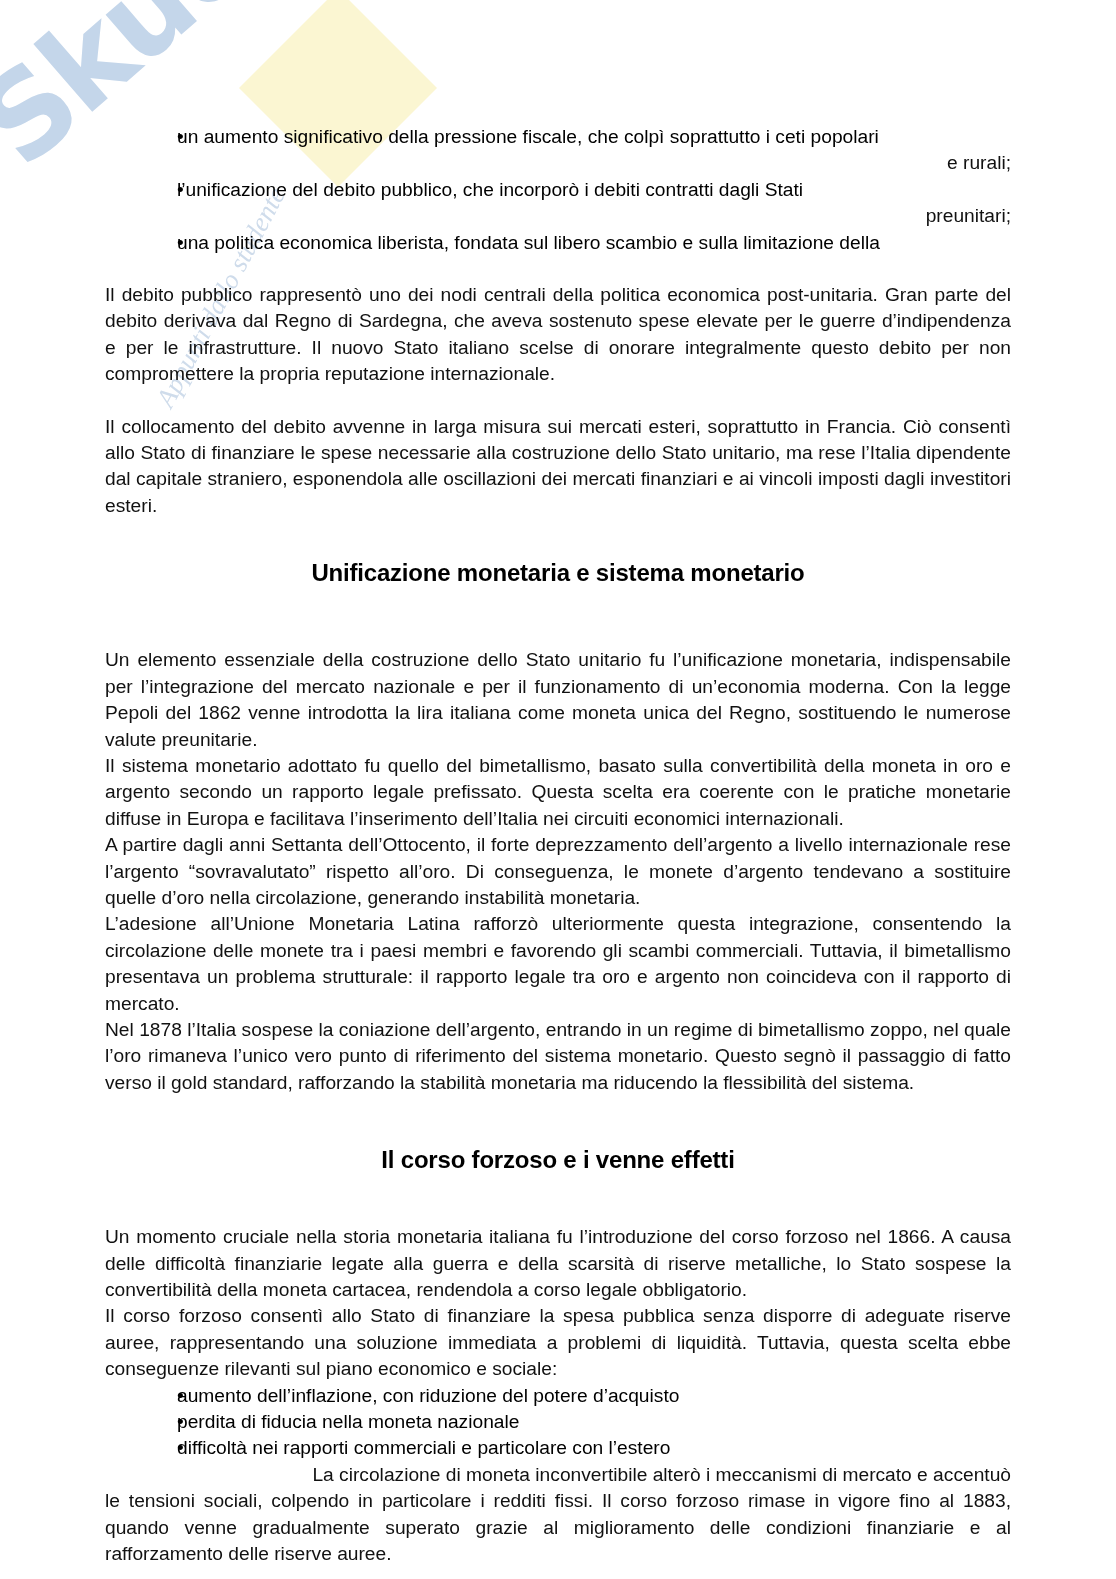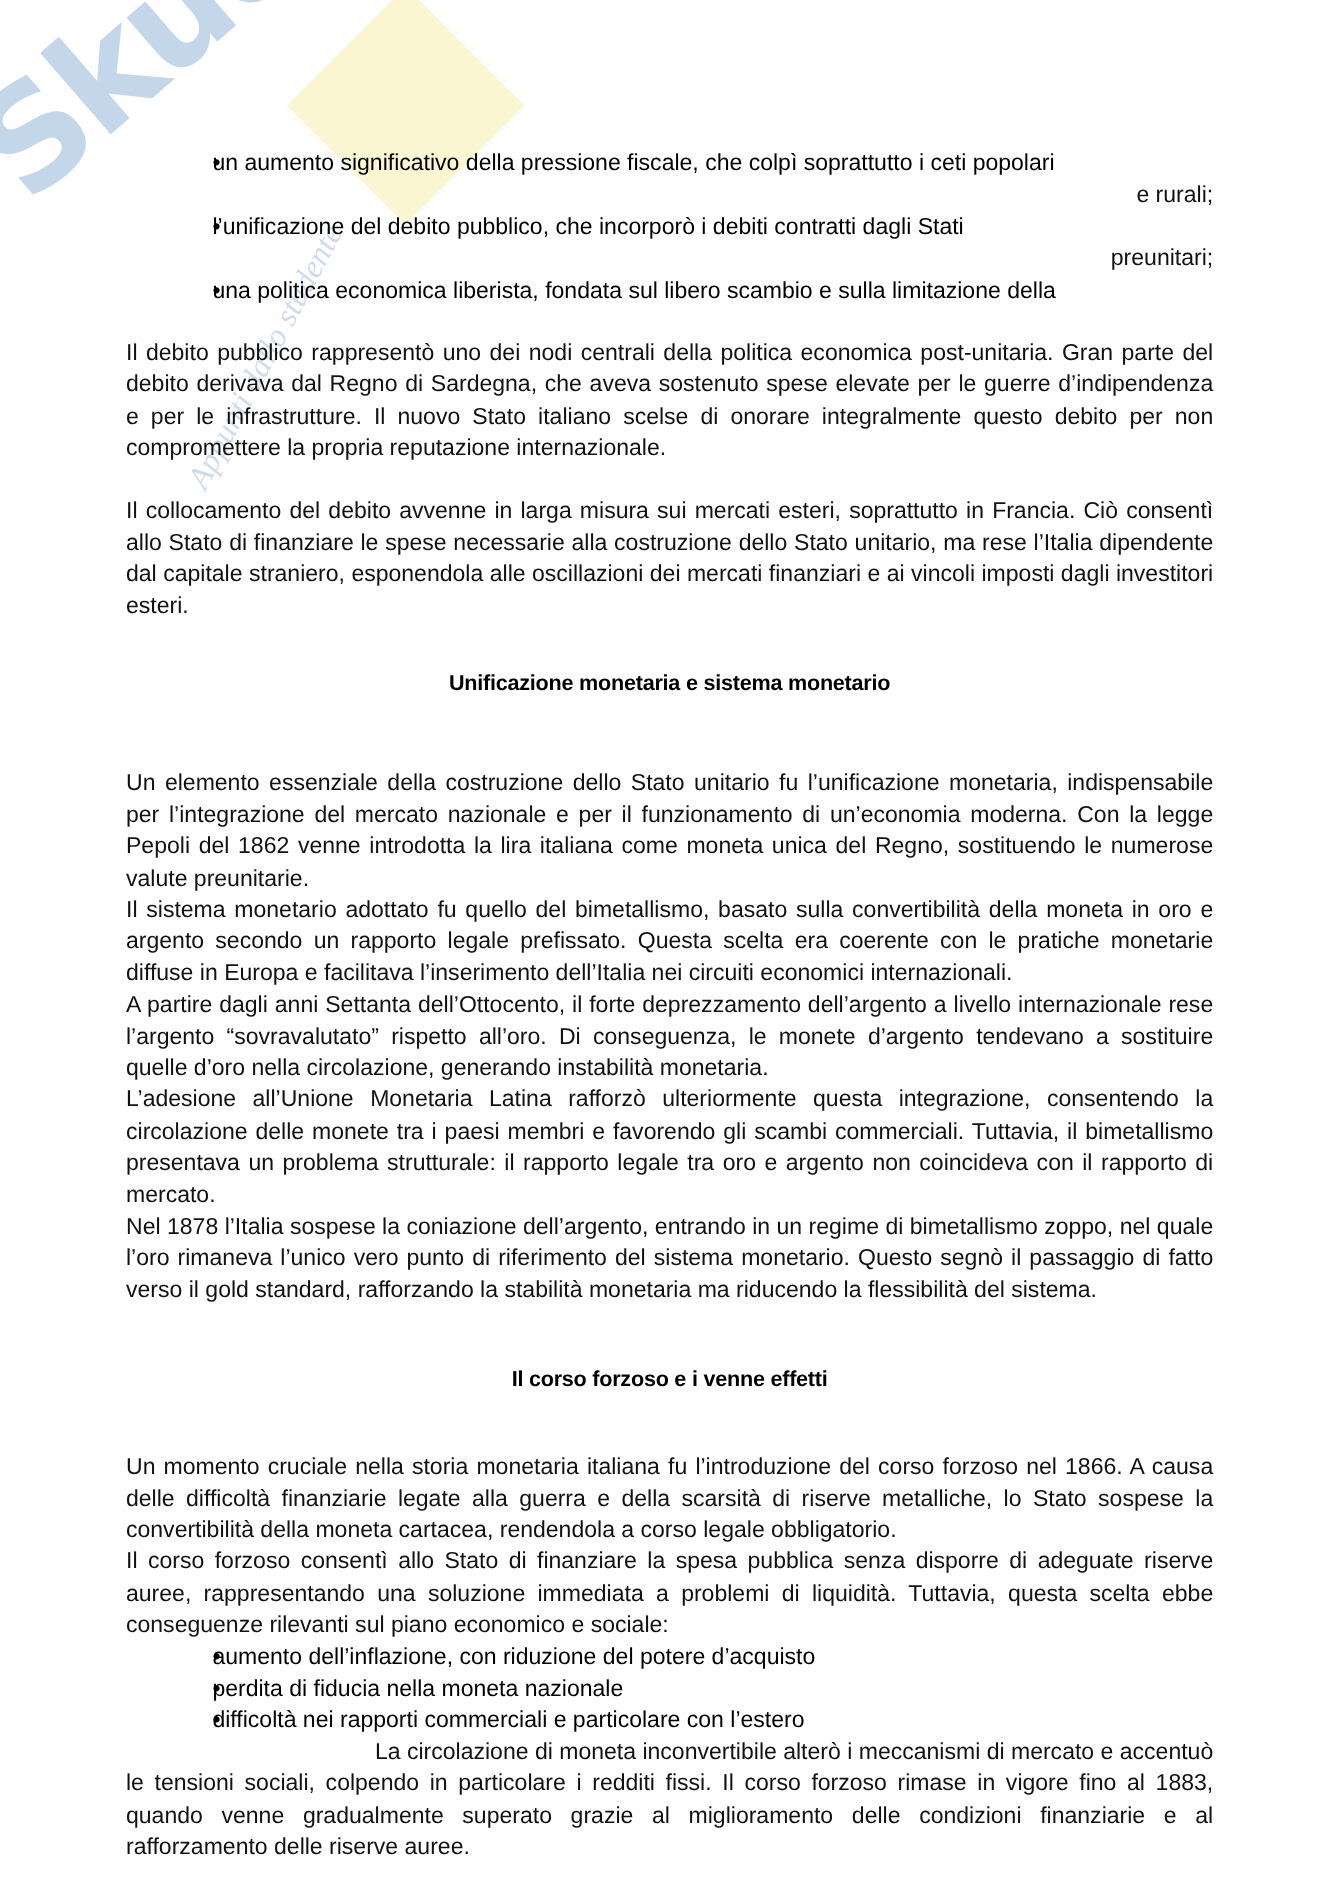--- a/index.html
+++ b/index.html
@@ -99,21 +99,21 @@
     box-sizing: border-box;
   }
   .bullet-row .btext {
     flex: 1 1 auto;
     text-align: justify;
     text-align-last: left;
   }
   .bullet-row.tight .btext { text-align: right; }
 
   h2 {
-    font-size: 18px;
+    font-size: 24px;
     font-weight: bold;
     text-align: center;
     letter-spacing: -0.2px;
   }
   .spacer-26 { height: 26px; }
   .spacer-40 { height: 40px; }
   .spacer-50 { height: 50px; }
   .spacer-60 { height: 60px; }
   .top-pad { height: 124px; }
 </style>

